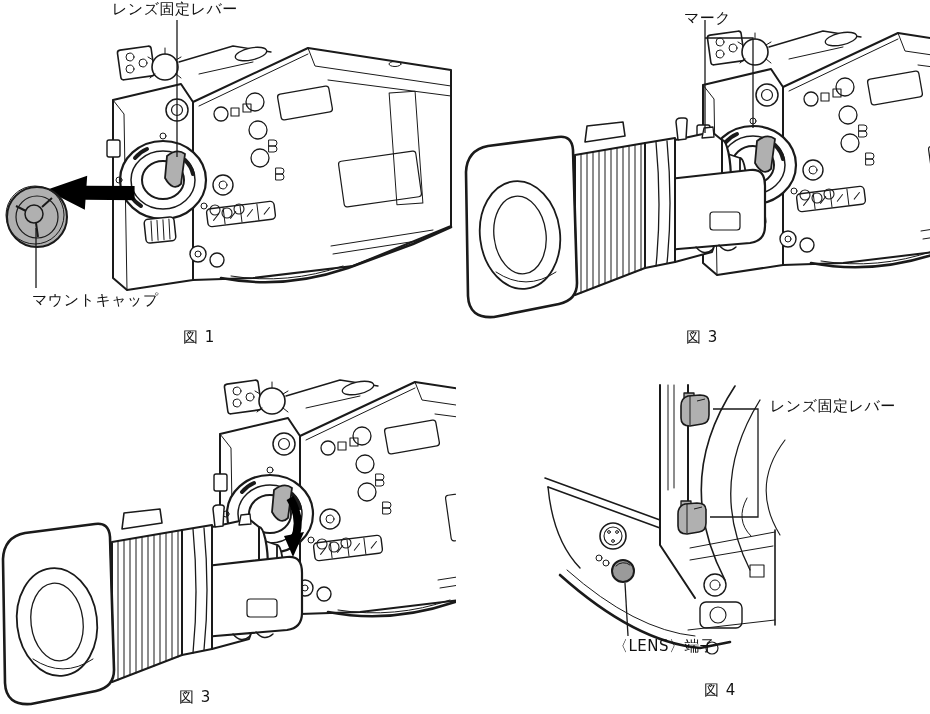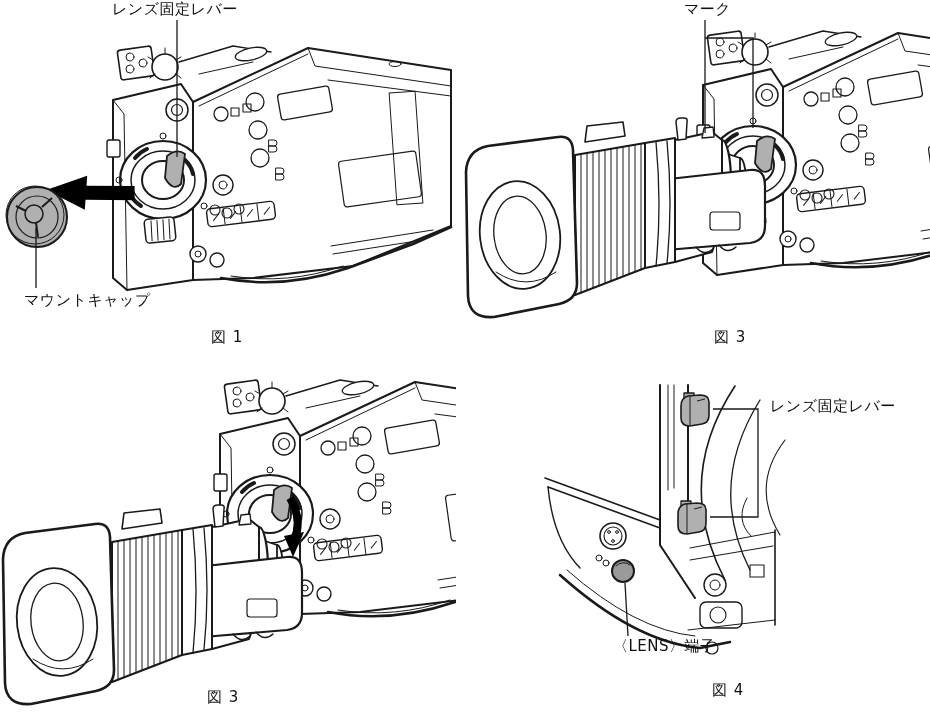--- a/index.html
+++ b/index.html
@@ -1,20 +1,20 @@
 <!DOCTYPE html>
 <html><head>
 <meta charset="utf-8">
 <style>
   html,body{margin:0;padding:0;background:#ffffff;}
   #page{position:relative;width:930px;height:714px;background:#ffffff;overflow:hidden;
         font-family:"DejaVu Sans","Liberation Sans",sans-serif;color:#111;padding-left:44px;}
   .fig-svg{position:absolute;}
   .lbl{position:absolute;font-size:15px;letter-spacing:.5px;color:#111;white-space:nowrap;line-height:1.1;}
-  .cap{position:absolute;font-size:15px;letter-spacing:1px;color:#111;white-space:nowrap;margin-left:28px;}
+  .cap{position:absolute;font-size:15px;letter-spacing:1px;color:#111;white-space:nowrap;}
 </style>
 </head>
 <body>
 <div id="page">
 
 <svg width="0" height="0" style="position:absolute" aria-hidden="true">
   <defs>
     <g id="cam-body" stroke="#1a1a1a" fill="none" stroke-linejoin="round" stroke-linecap="round">
 
       <path d="M90,62 L205,8 L348,30 L348,186 L250,226 L150,238 L90,240 Z" stroke-width="2" fill="#fff"></path>
@@ -208,23 +208,23 @@
 
   <use href="#cable-clamp" transform="translate(146,13)"></use>
   <use href="#cable-clamp" transform="translate(143,121)"></use>
 
   <path d="M178,29 L223,29 L223,137 L175,137" fill="none" stroke="#1a1a1a" stroke-width="1.3"></path>
 
   <path d="M90,203 L93,256" stroke="#1a1a1a" stroke-width="1.3"></path>
 </svg>
 
 <div class="lbl" style="left:112px;top:1px">レンズ固定レバー</div>
-<div class="lbl" style="left:684px;top:1px">マーク</div>
-<div class="lbl" style="left:24px;top:292px">マウントキャップ</div>
+<div class="lbl" style="left:684px;top:10px">マーク</div>
+<div class="lbl" style="left:32px;top:292px">マウントキャップ</div>
 <div class="lbl" style="left:770px;top:398px">レンズ固定レバー</div>
 <div class="lbl" style="left:613px;top:638px">〈LENS〉端子</div>
 
 <div class="cap" style="left:183px;top:328px">図 1</div>
 <div class="cap" style="left:686px;top:328px">図 3</div>
 <div class="cap" style="left:179px;top:688px">図 3</div>
-<div class="cap" style="left:684px;top:681px">図 4</div>
+<div class="cap" style="left:704px;top:681px">図 4</div>
 
 </div>
 
 </body></html>

